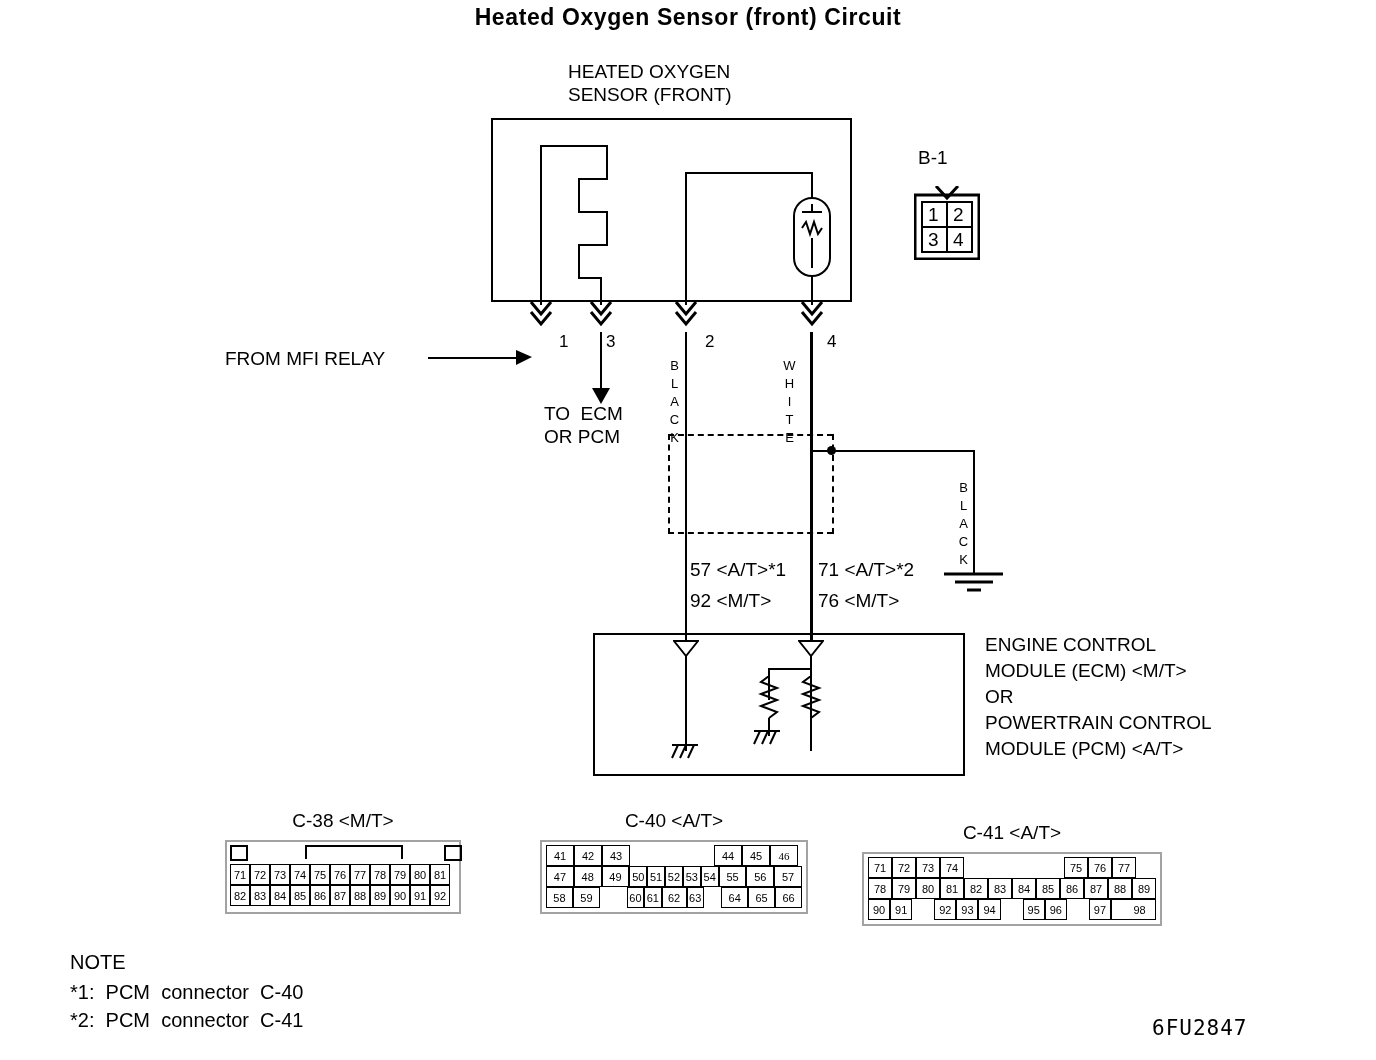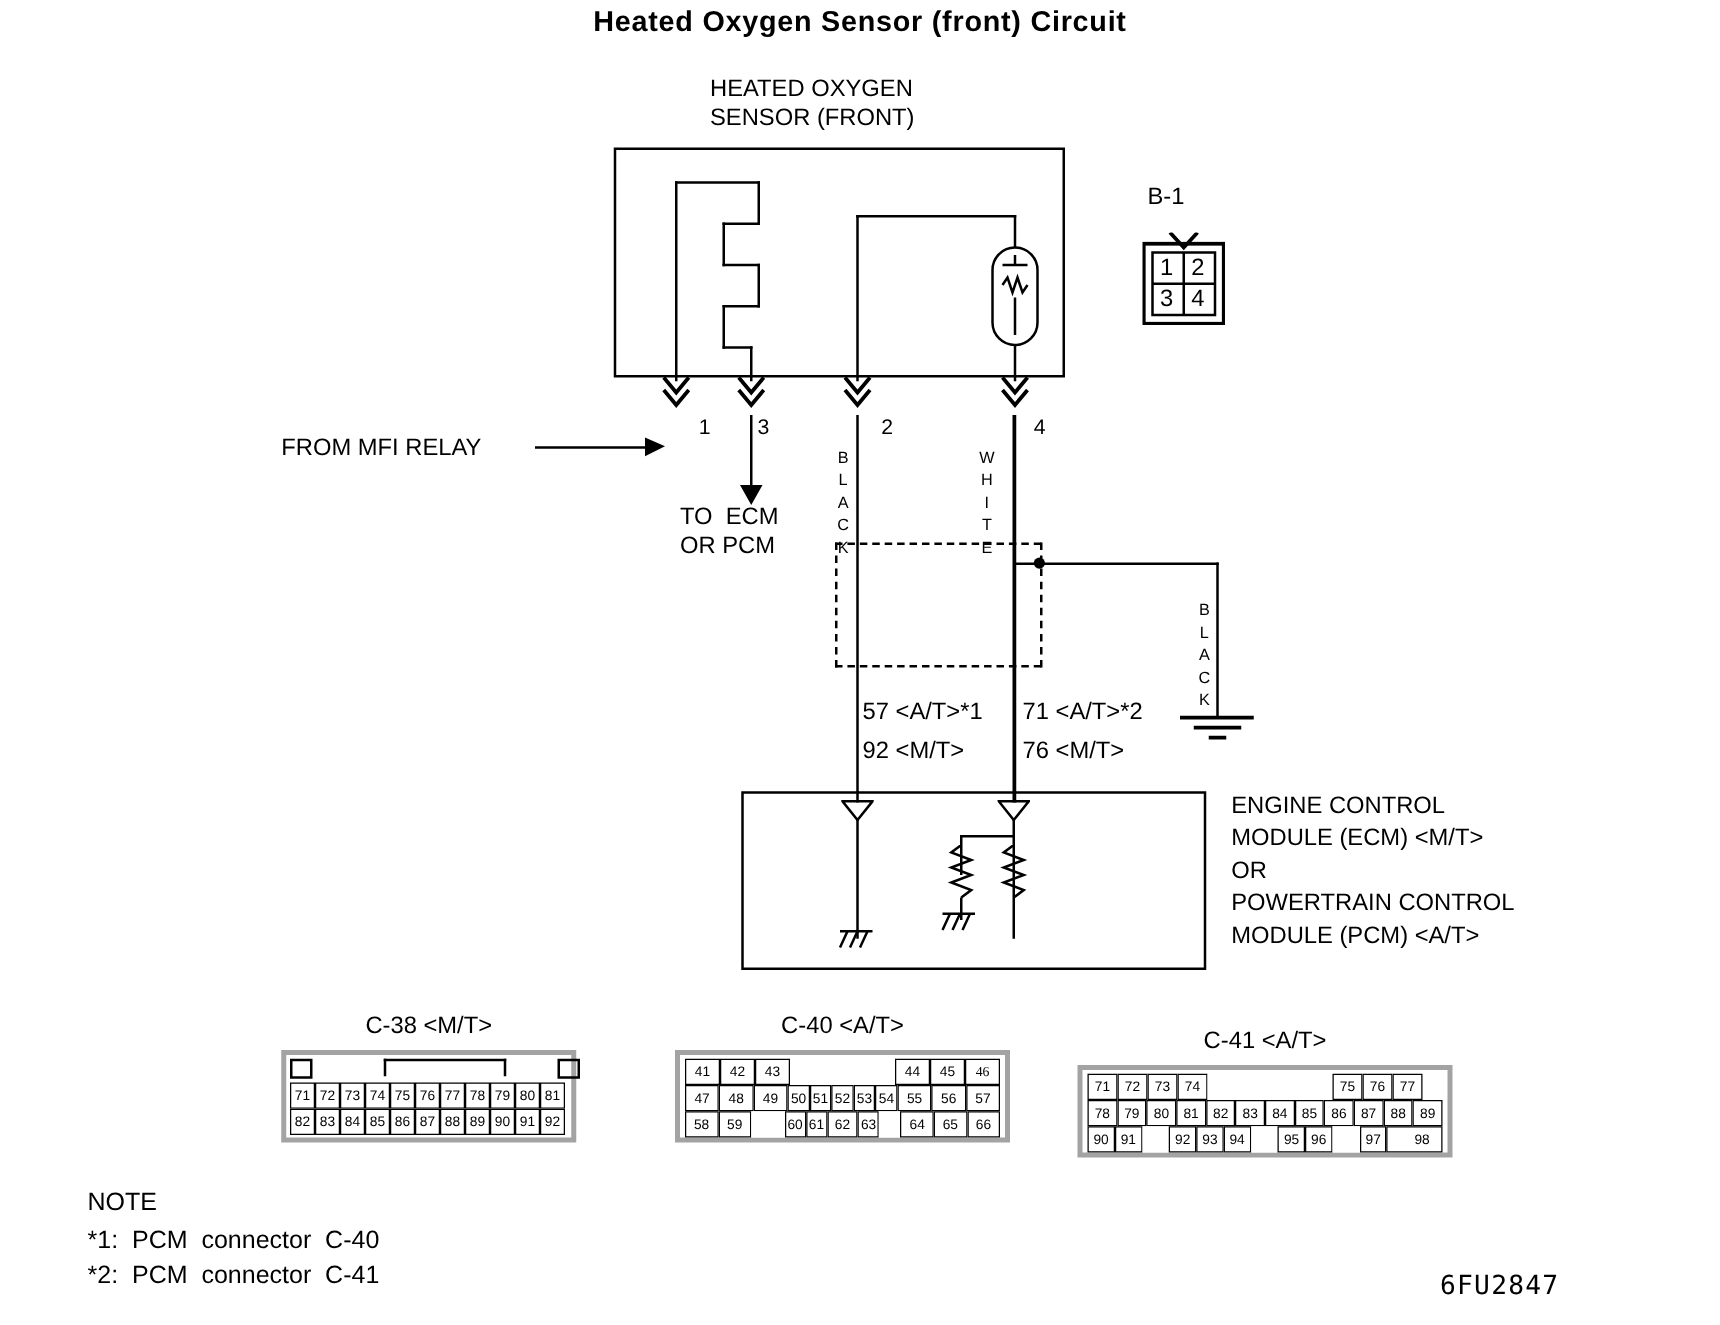--- a/index.html
+++ b/index.html
@@ -63,21 +63,21 @@
   
   .conn-wrap { position: absolute; }
   .conn-title {
     position: absolute;
     width: 100%;
     text-align: center;
     font-size: 19px;
     top: -30px;
   }
   .conn-body {
-    border: 4px solid #a3a3a3;
+    border: 2px solid #a3a3a3;
     box-sizing: border-box;
     position: relative;
     background: #fff;
   }
   .pinrow { display: flex; }
   .pin {
     border: 1px solid #000;
     box-sizing: border-box;
     font-size: 11px;
     display: flex;

